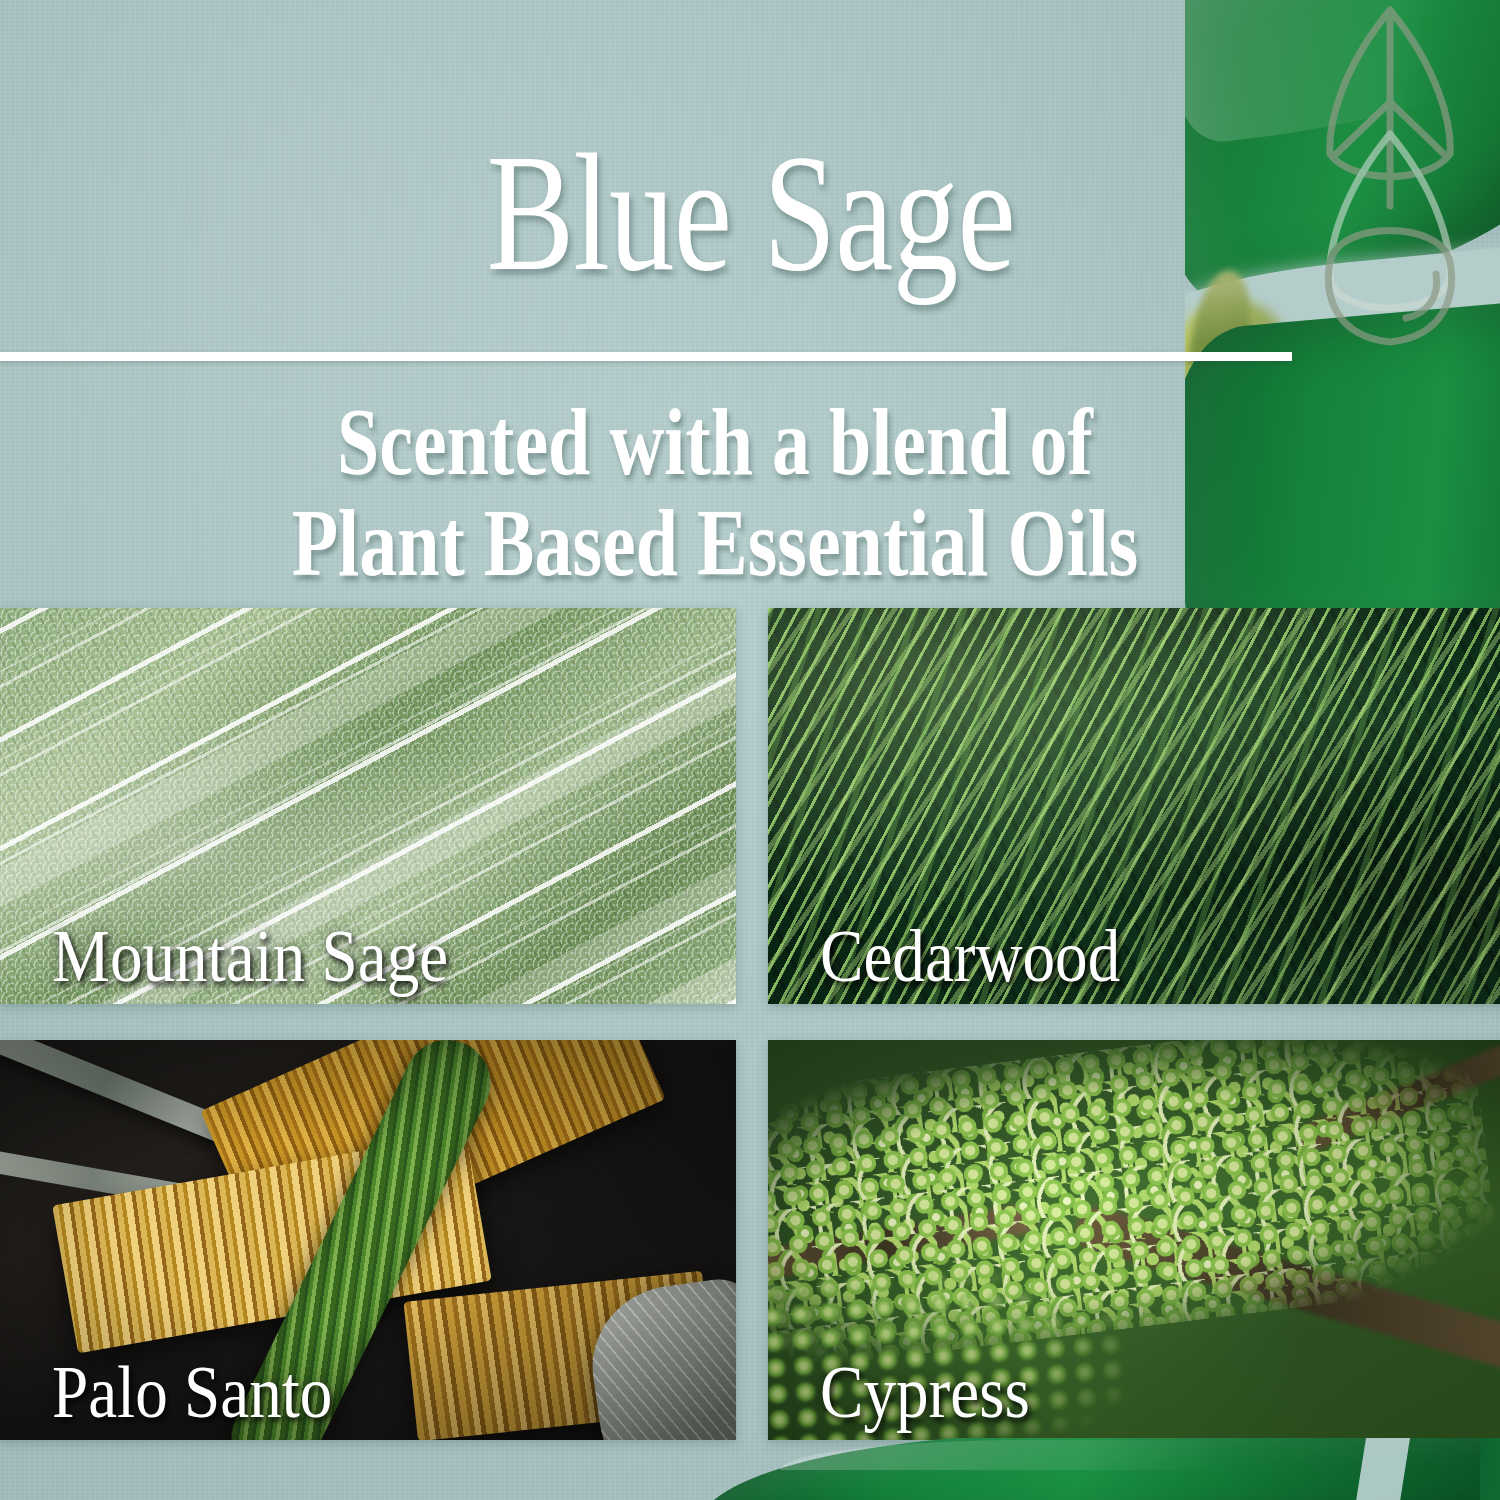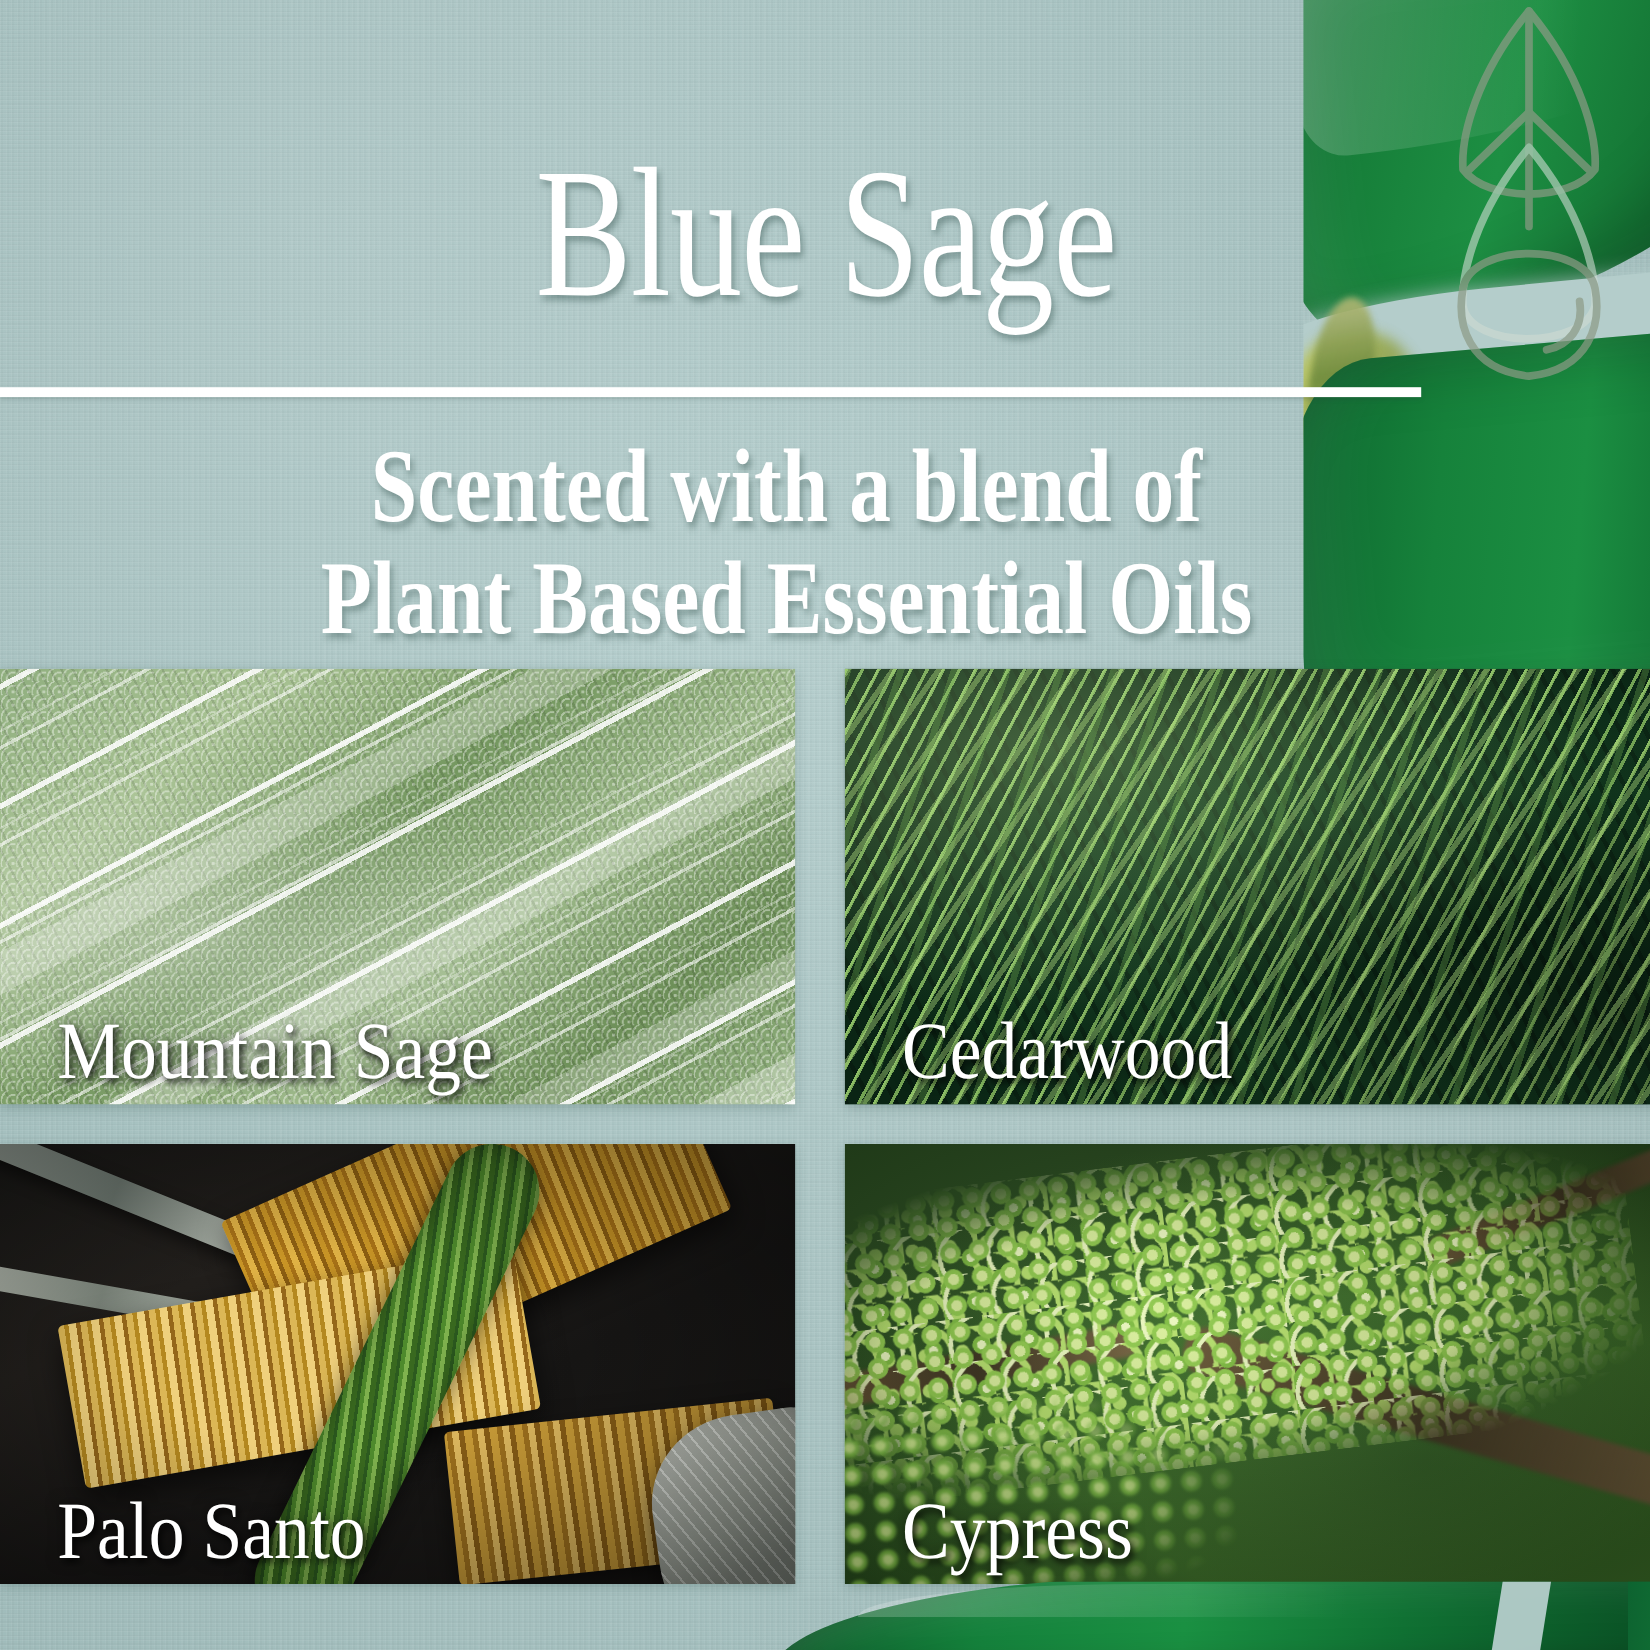--- a/index.html
+++ b/index.html
@@ -94,21 +94,21 @@
     text-align:center;color:#ffffff;
     font-family:"Liberation Serif", serif;
     font-weight:700;
     font-size:95px;line-height:1.02;
     transform:scaleX(.80);transform-origin:50% 0;
     text-shadow:3px 5px 6px rgba(30,60,55,.36);
   }
   .sub .l2{display:block;margin-top:4px;}
 
   
-  .tile{position:absolute;overflow:hidden;box-shadow:0 3px 10px rgba(40,70,65,.25);}
+  .tile{position:absolute;overflow:hidden;box-shadow:0 3px 10px rgba(40,70,65,.25);padding-left:13px;}
   .tile .photo{position:absolute;inset:0;}
   .tile .cap{
     position:absolute;left:52px;bottom:8px;
     color:#ffffff;
     font-family:"Liberation Serif", serif;
     font-size:74px;line-height:1.05;font-weight:400;
     transform:scaleX(.88);transform-origin:0 50%;
     text-shadow:3px 4px 6px rgba(0,0,0,.75), 0 0 14px rgba(0,0,0,.5);
     white-space:nowrap;
   }

